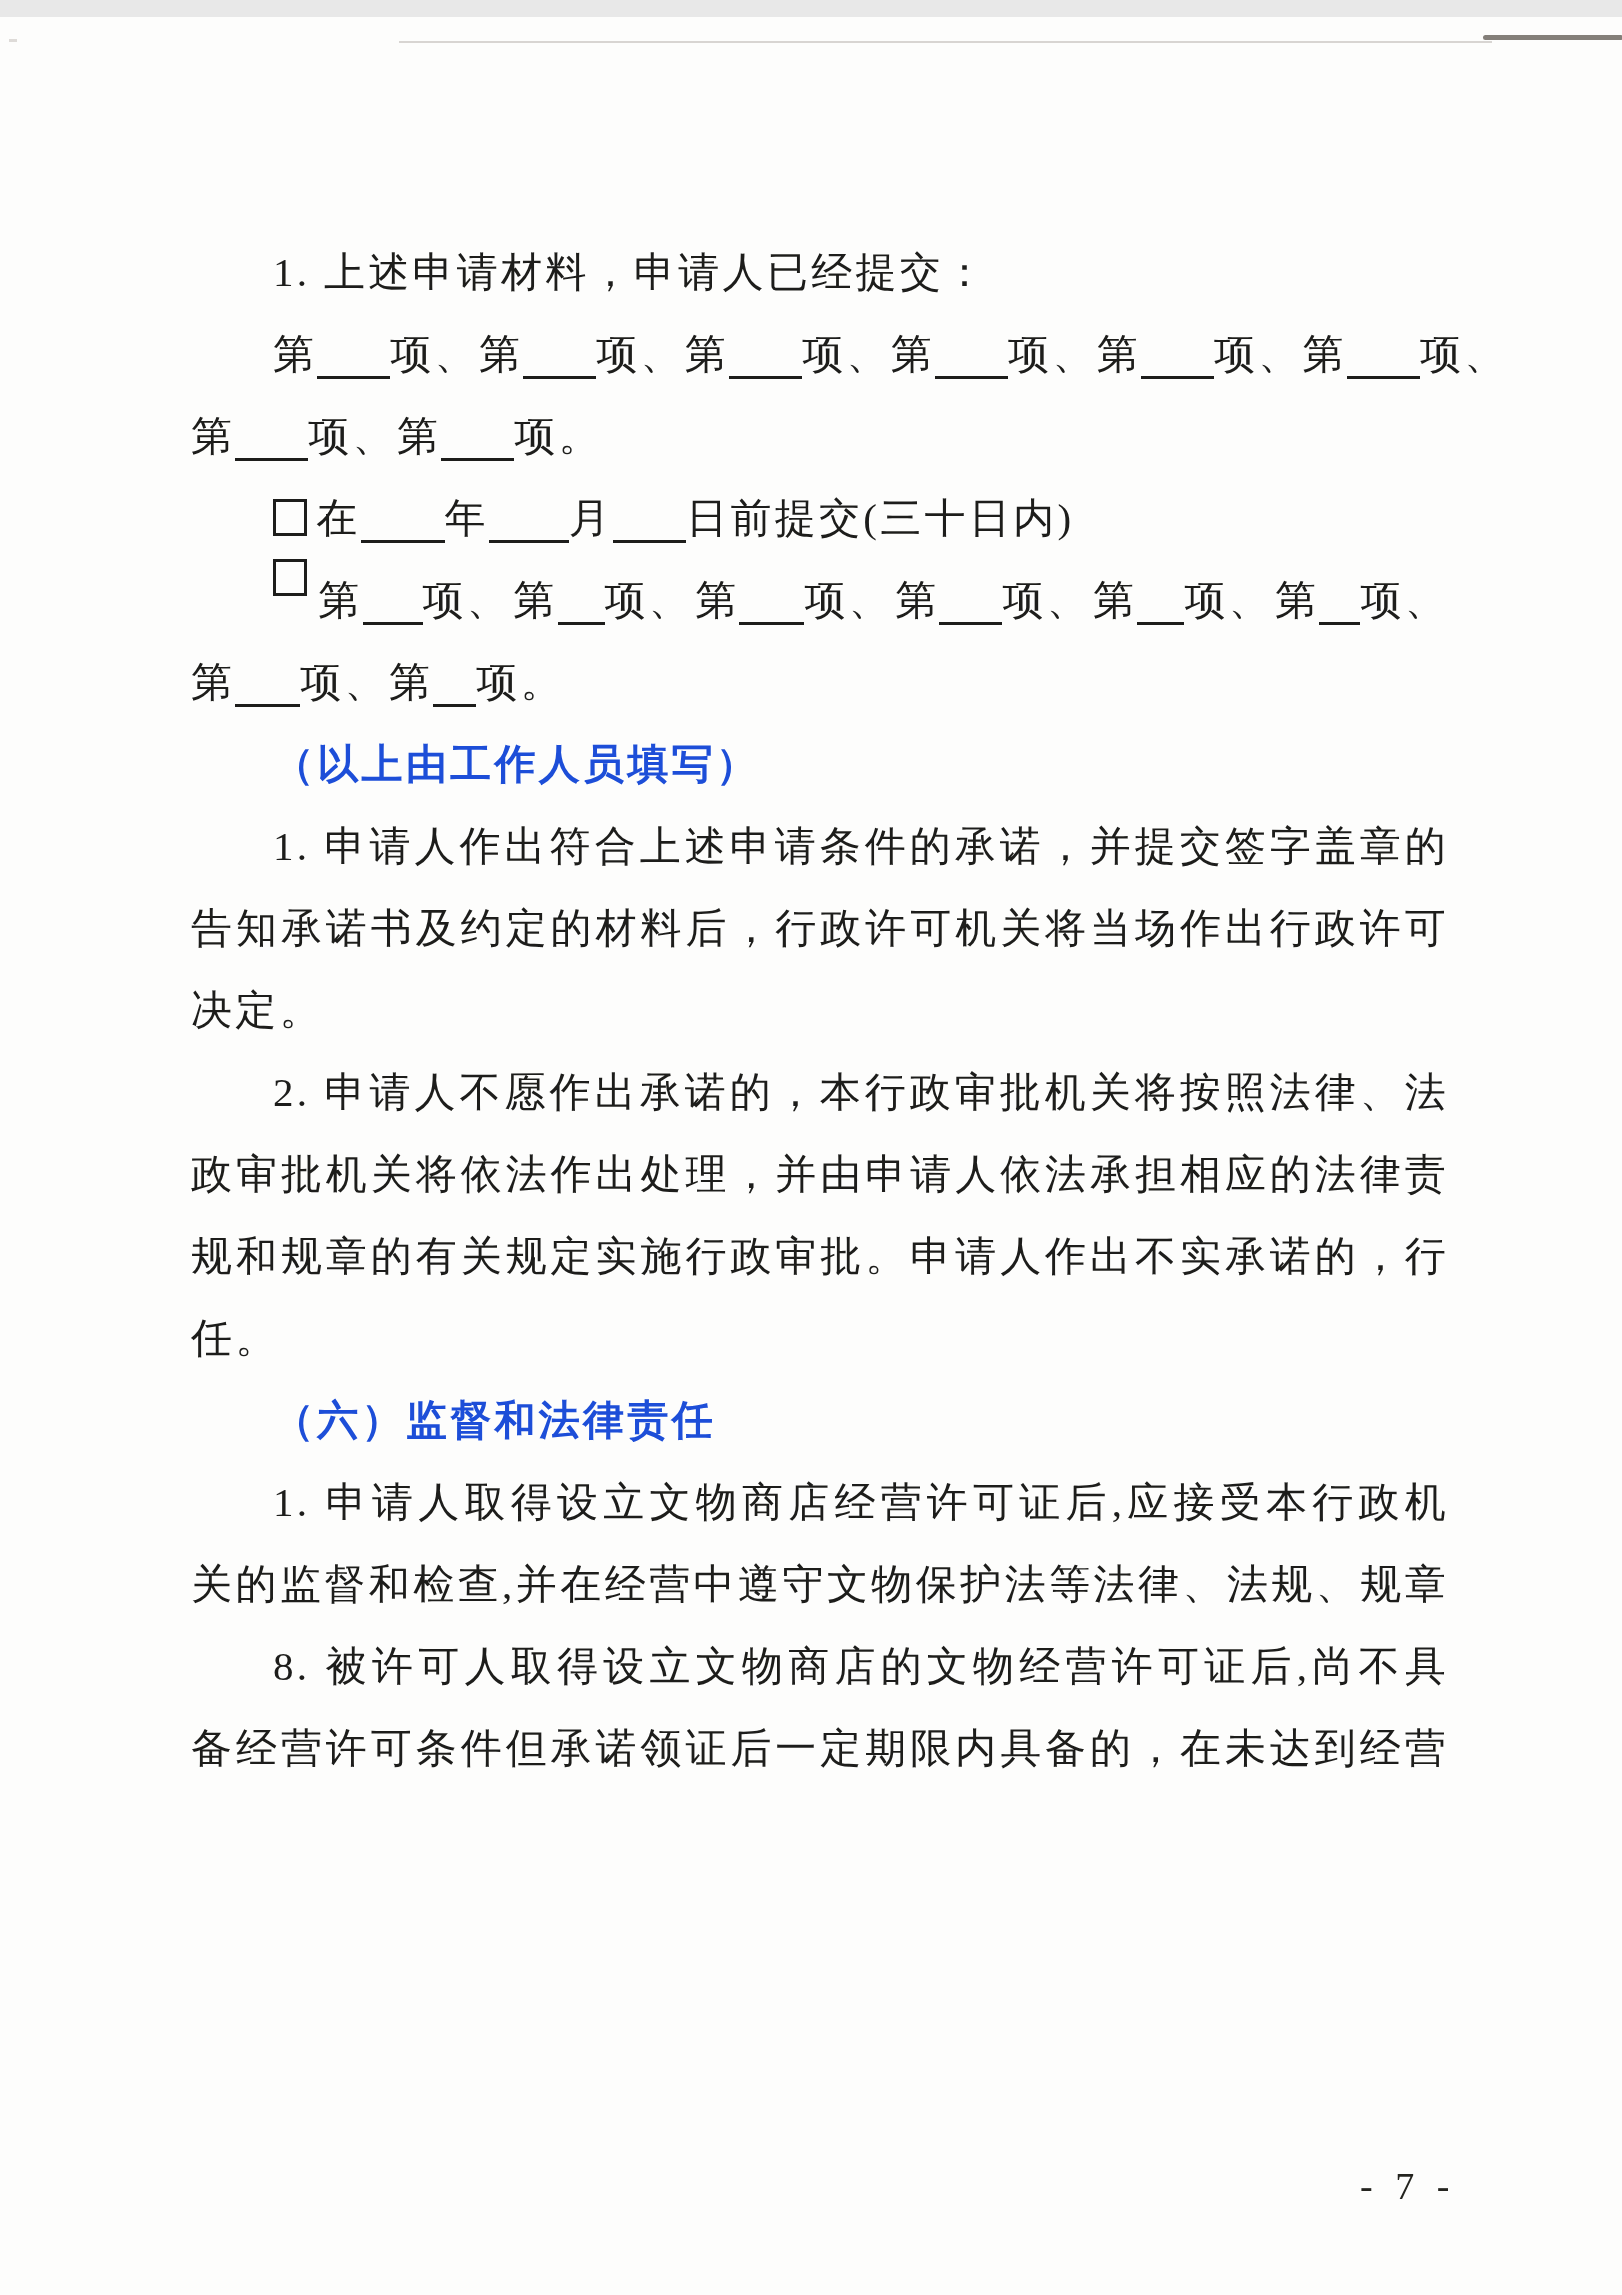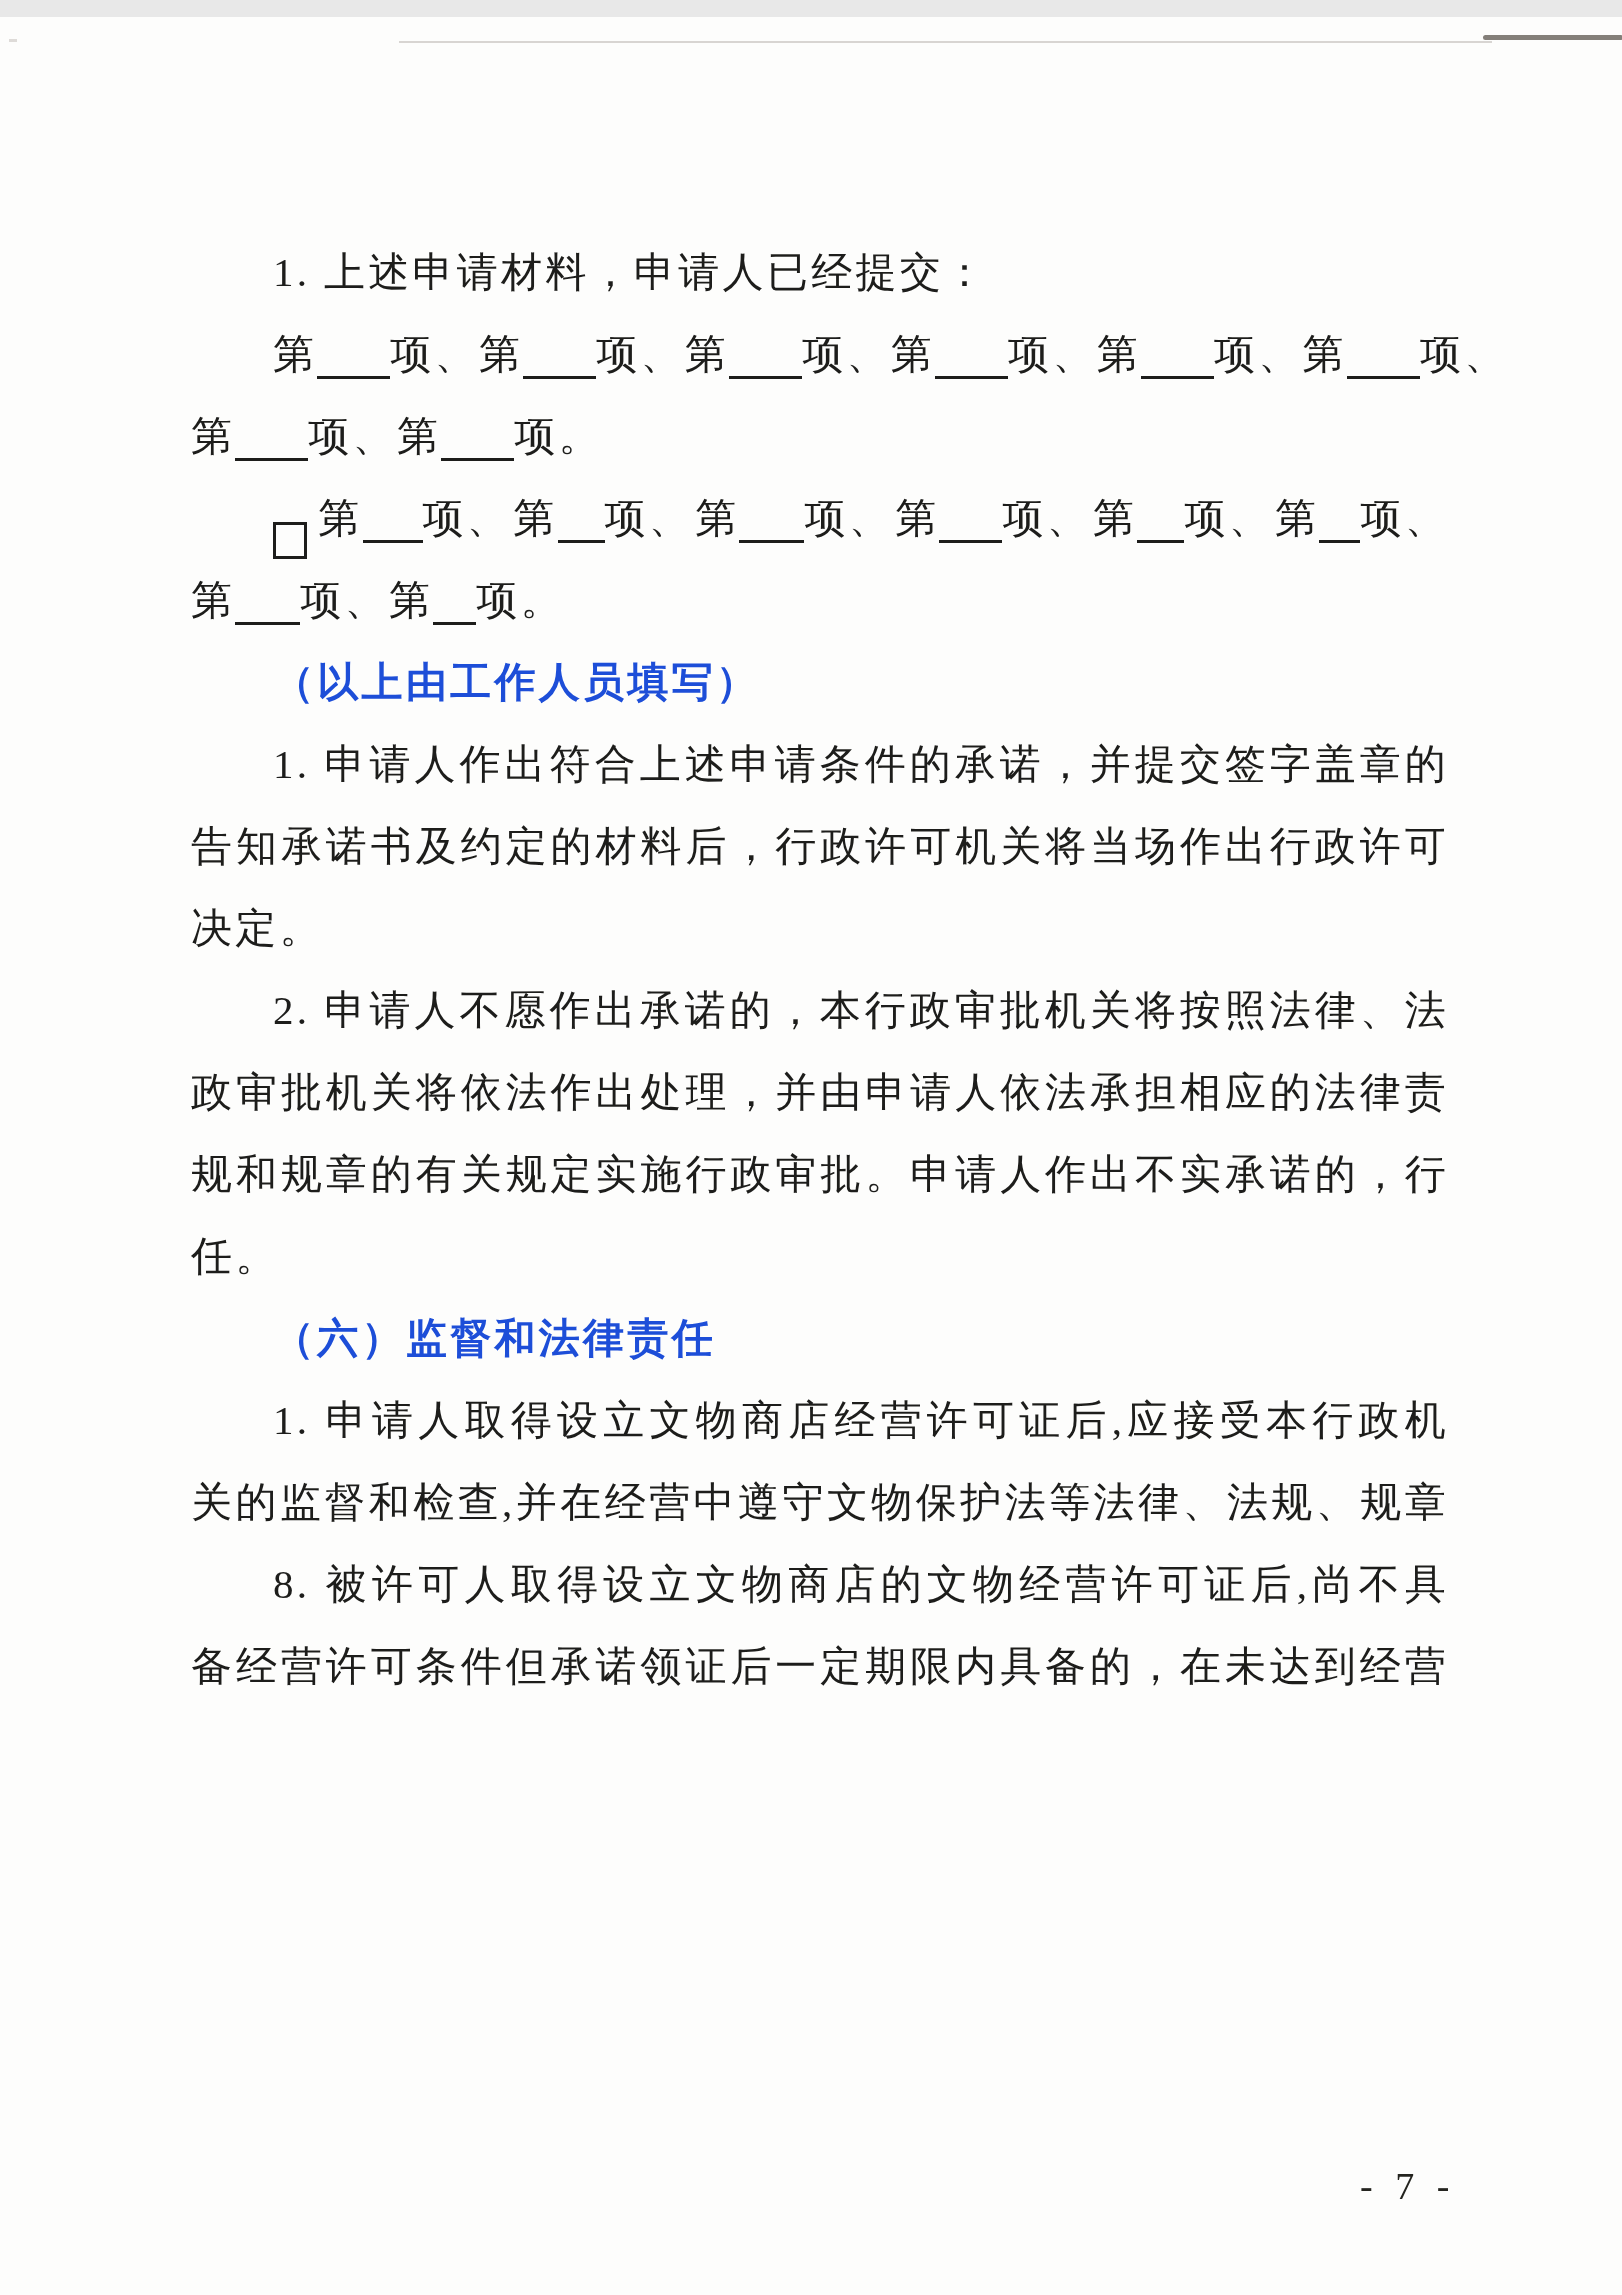--- a/index.html
+++ b/index.html
@@ -29,21 +29,21 @@
   .doc{
     position:absolute;left:191px;top:214px;width:1258px;
   }
   .line{
     height:82px;line-height:82px;
     font-size:41px;letter-spacing:3.3px;
     white-space:nowrap;
   }
   .line.indent{padding-left:82px;}
   .line.bold{font-weight:700;color:#1d4ed8;}
-  .line.spread{display:flex;justify-content:space-between;align-items:flex-end;}
+  .line.spread{display:flex;justify-content:space-between;align-items:flex-start;}
   .line.fill{text-align:justify;text-align-last:justify;text-justify:inter-character;}
   .unit{display:inline-block;white-space:nowrap;}
   .blank{
     display:inline-block;height:0;
     border-bottom:3.9px solid #1d1d1b;
     vertical-align:-10.5px;
   }
   .checkbox{
     display:inline-block;width:34px;height:37px;
     border:3.3px solid #1d1d1b;box-sizing:border-box;
@@ -68,20 +68,21 @@
       <div class="line indent"><span class="t">1. 上述申请材料，申请人已经提交：</span></div>
       <div class="line indent spread">
         <span class="unit"><span class="t">第</span><span class="blank" style="width: 73px;"></span><span class="t">项、</span></span>
         <span class="unit"><span class="t">第</span><span class="blank" style="width: 73px;"></span><span class="t">项、</span></span>
         <span class="unit"><span class="t">第</span><span class="blank" style="width: 73px;"></span><span class="t">项、</span></span>
         <span class="unit"><span class="t">第</span><span class="blank" style="width: 73px;"></span><span class="t">项、</span></span>
         <span class="unit"><span class="t">第</span><span class="blank" style="width: 73px;"></span><span class="t">项、</span></span>
         <span class="unit"><span class="t">第</span><span class="blank" style="width: 73px;"></span><span class="t">项、</span></span>
       </div>
       <div class="line"><span class="unit"><span class="t">第</span><span class="blank" style="width: 73px;"></span><span class="t">项、</span></span><span class="unit"><span class="t">第</span><span class="blank" style="width: 73px;"></span><span class="t">项。</span></span></div>
+      <div class="line indent"><span class="checkbox"></span><span class="t">在</span><span class="blank" style="width: 84px;"></span><span class="t">年</span><span class="blank" style="width: 80px;"></span><span class="t">月</span><span class="blank" style="width: 73px;"></span><span class="t">日前提交(三十日内)</span></div>
       <div class="line indent spread">
         <span class="checkbox"></span>
         <span class="unit"><span class="t">第</span><span class="blank" style="width: 60px;"></span><span class="t">项、</span></span>
         <span class="unit"><span class="t">第</span><span class="blank" style="width: 47px;"></span><span class="t">项、</span></span>
         <span class="unit"><span class="t">第</span><span class="blank" style="width: 65px;"></span><span class="t">项、</span></span>
         <span class="unit"><span class="t">第</span><span class="blank" style="width: 63px;"></span><span class="t">项、</span></span>
         <span class="unit"><span class="t">第</span><span class="blank" style="width: 47px;"></span><span class="t">项、</span></span>
         <span class="unit"><span class="t">第</span><span class="blank" style="width: 41px;"></span><span class="t">项、</span></span>
       </div>
       <div class="line"><span class="unit"><span class="t">第</span><span class="blank" style="width: 65px;"></span><span class="t">项、</span></span><span class="unit"><span class="t">第</span><span class="blank" style="width: 43px;"></span><span class="t">项。</span></span></div>

